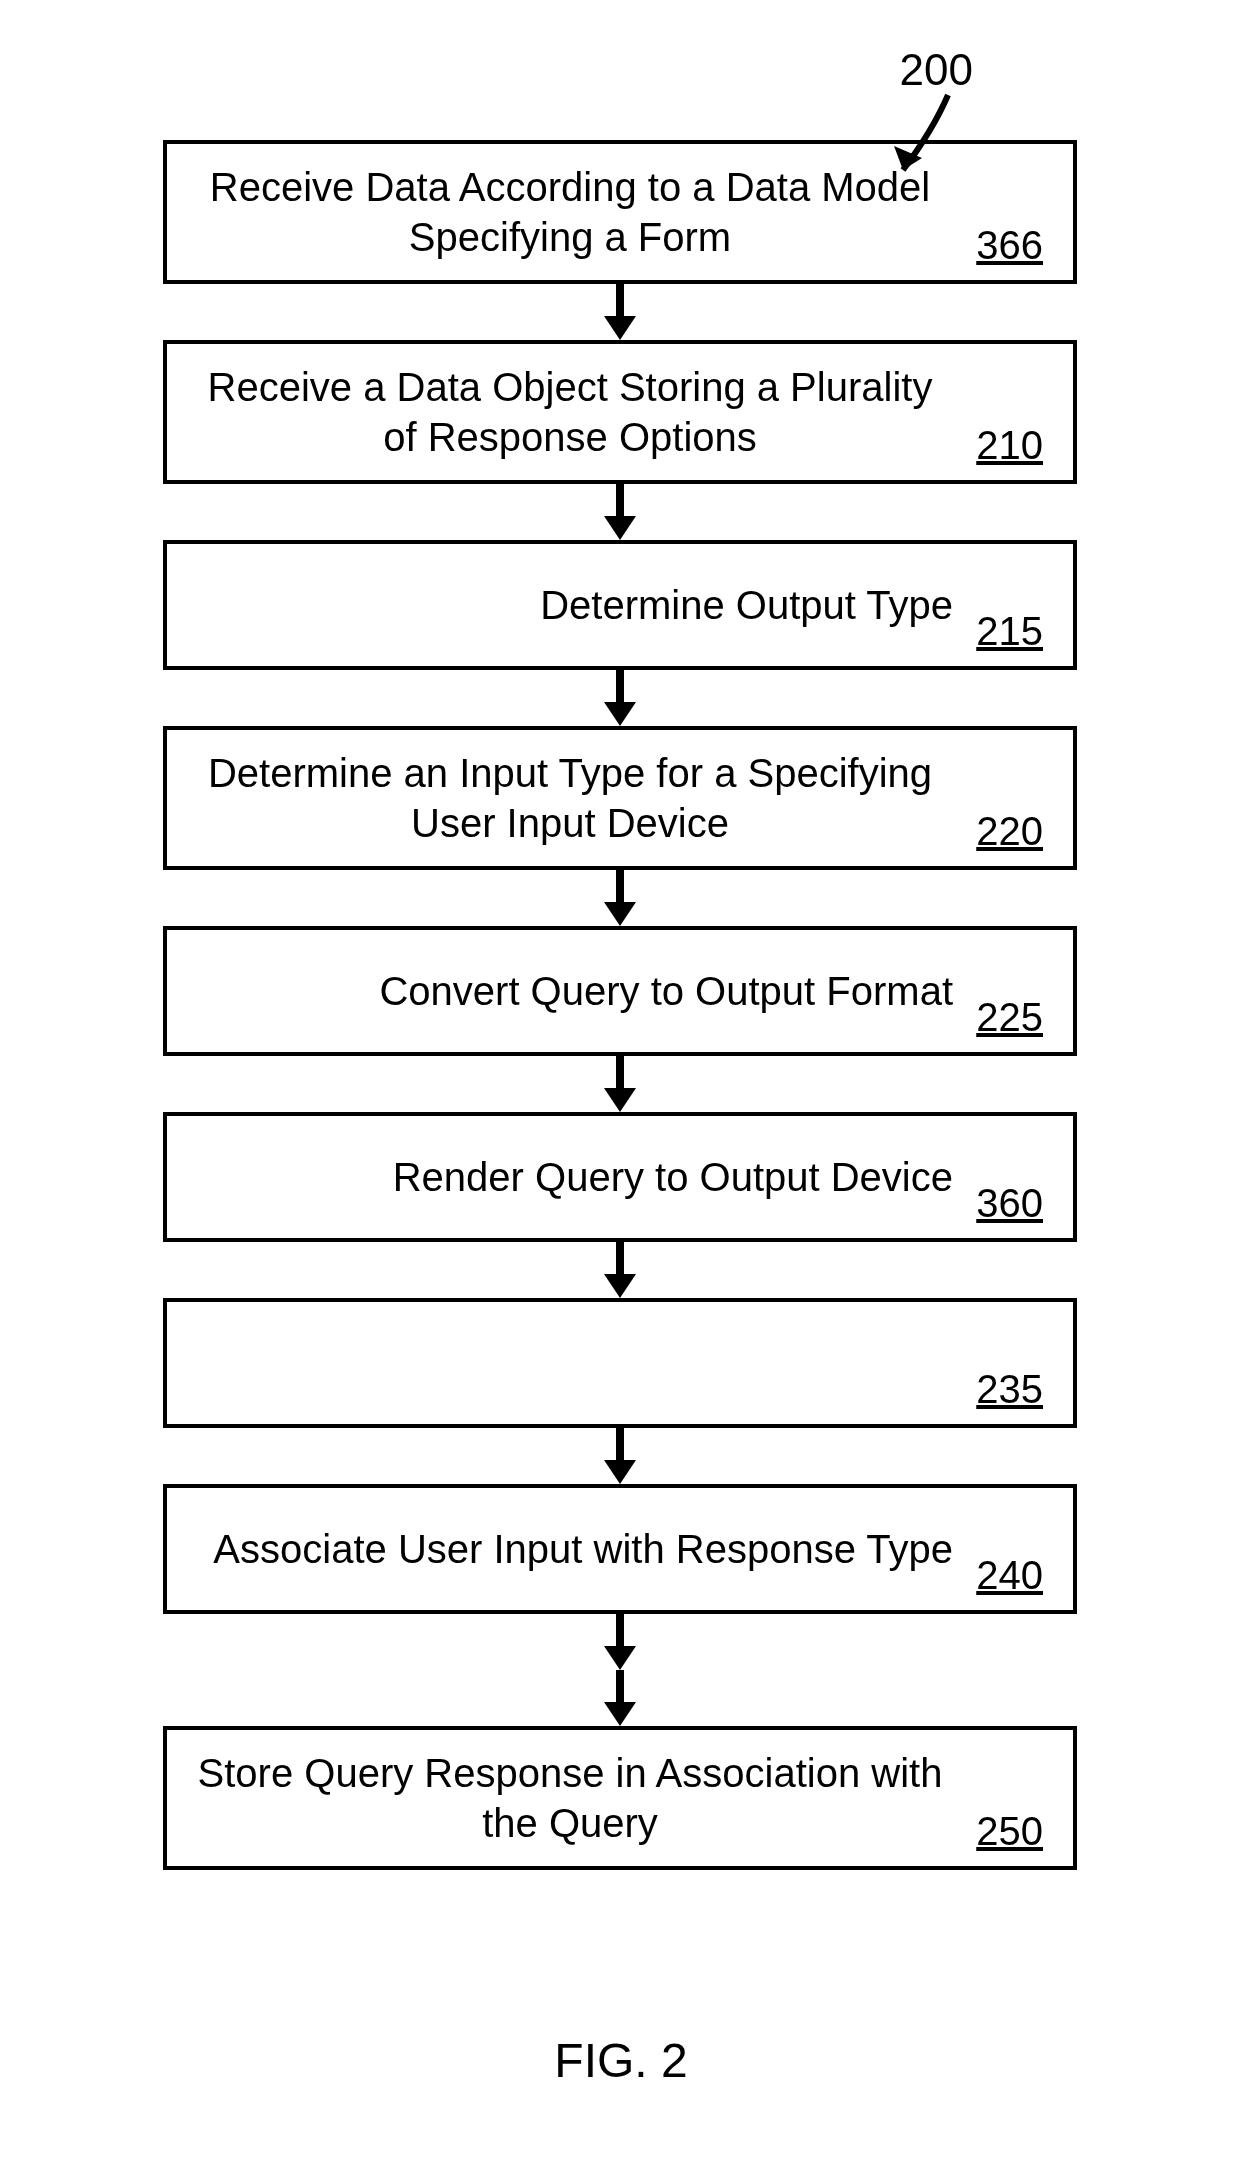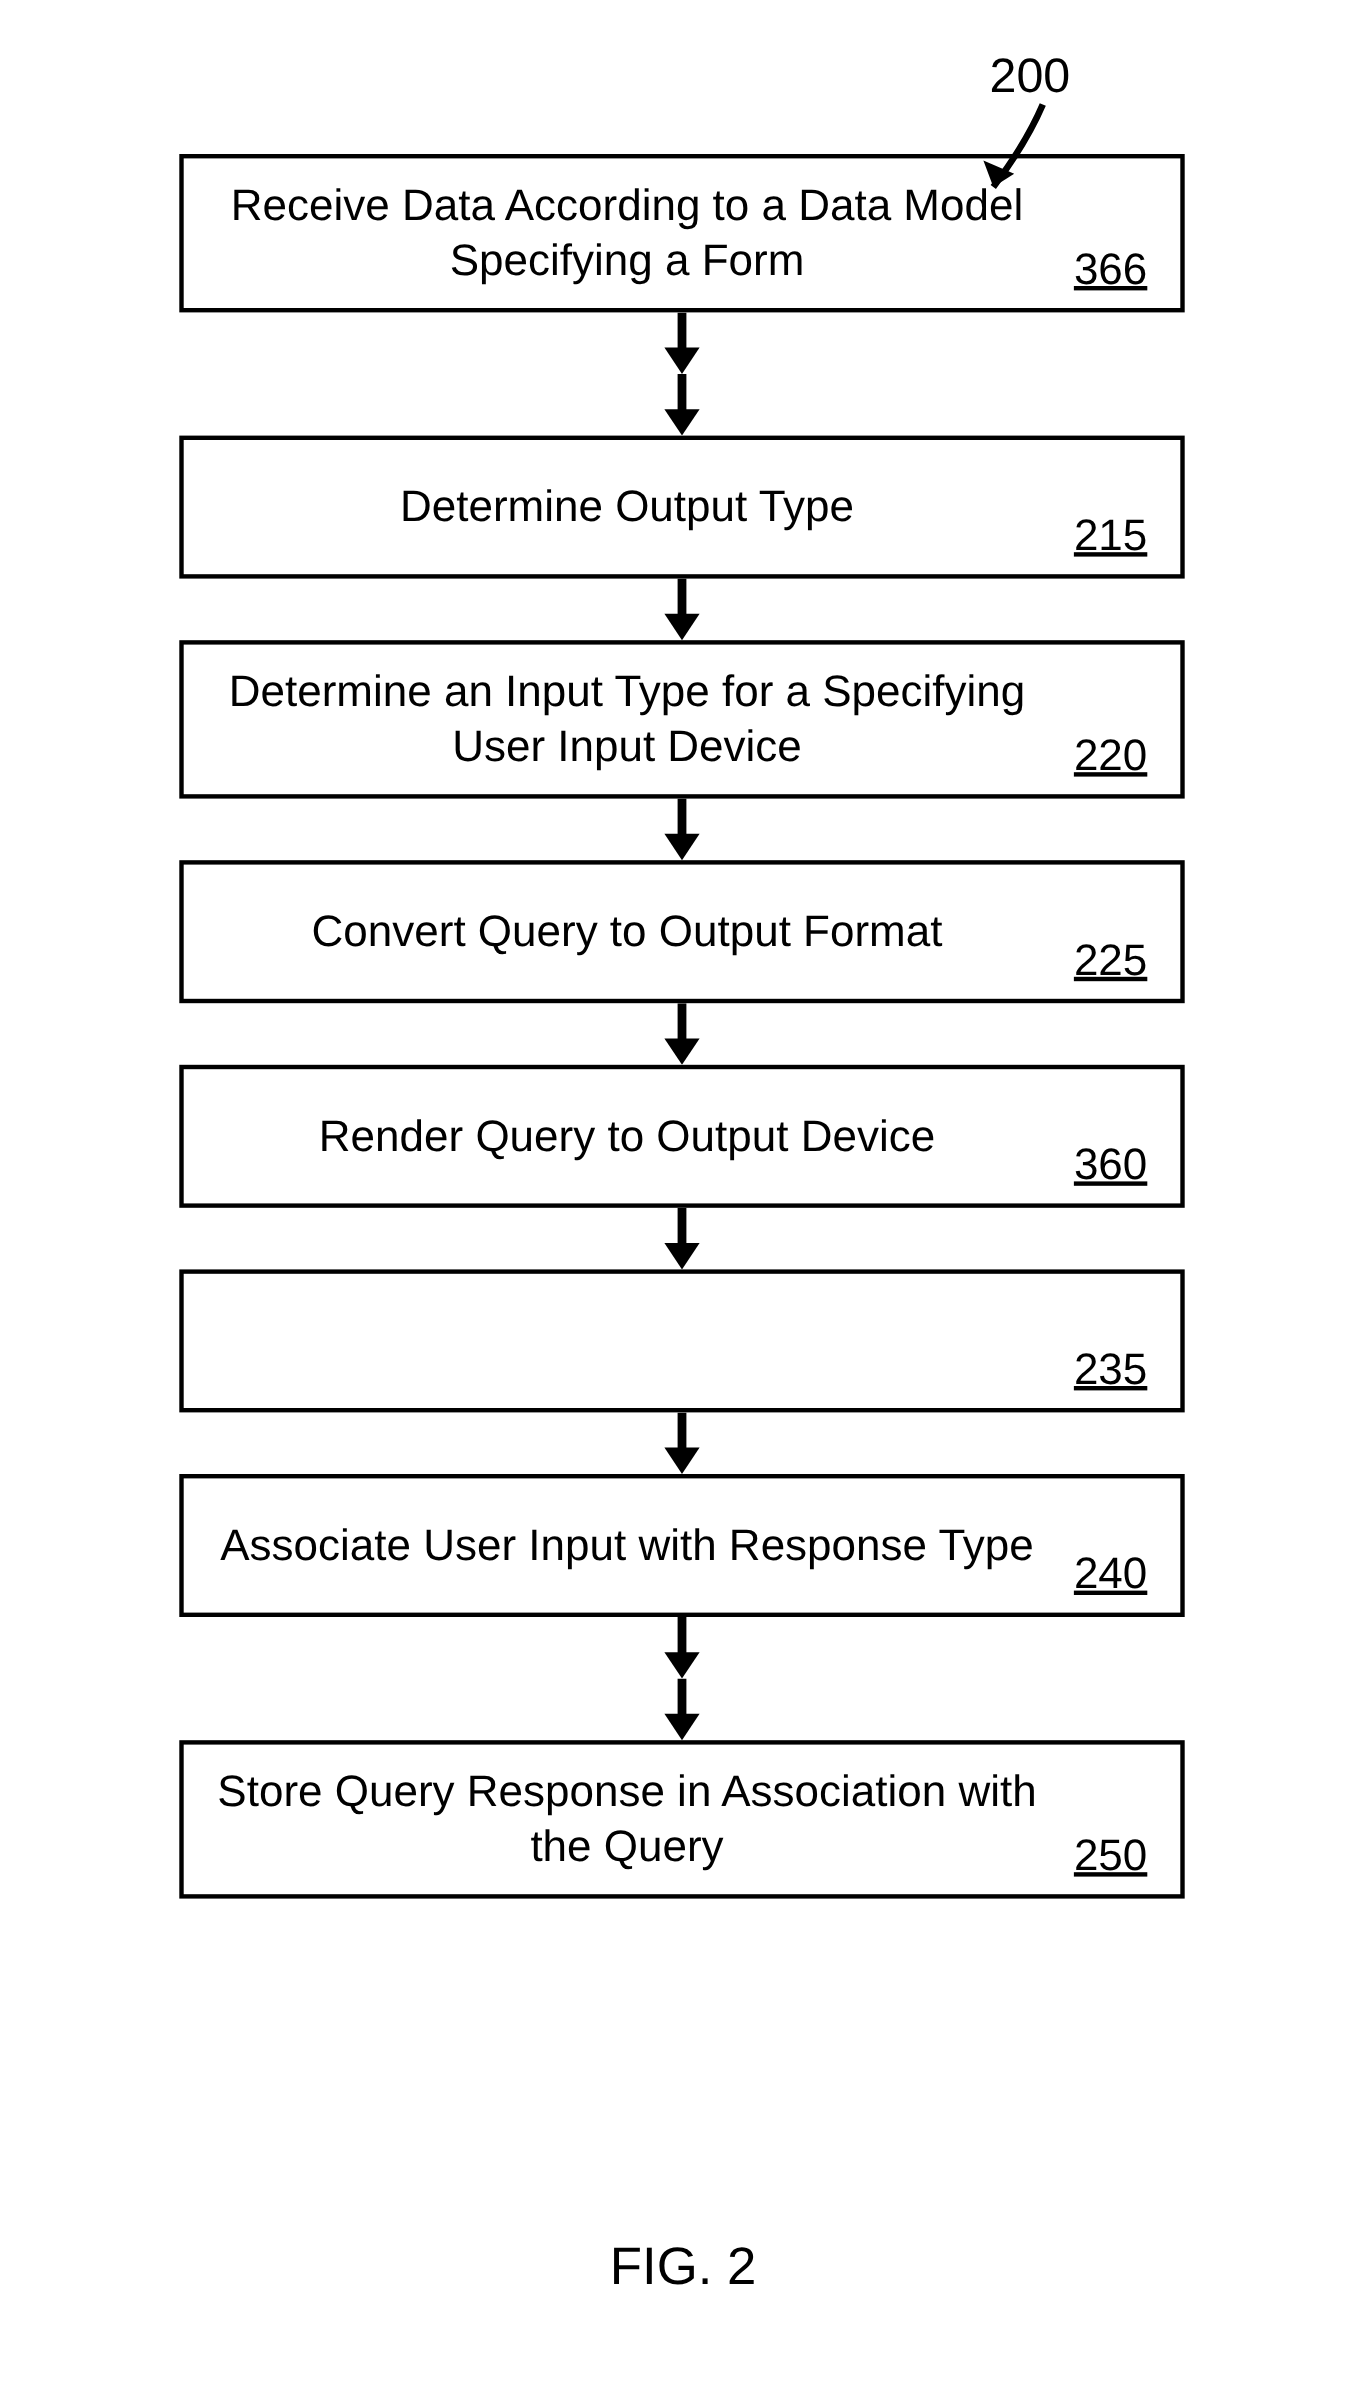--- a/index.html
+++ b/index.html
@@ -27,21 +27,21 @@
   }
   .step {
     width: 914px;
     border: 4px solid #000;
     position: relative;
     padding: 18px 120px 18px 20px;
     box-sizing: border-box;
     min-height: 130px;
     display: flex;
     align-items: center;
-    justify-content: center;
+    justify-content: flex-end;
   }
   .step-label {
     font-size: 40px;
     text-align: center;
     line-height: 1.25;
   }
   .step-num {
     position: absolute;
     right: 30px;
     bottom: 12px;
@@ -99,20 +99,24 @@
       <div class="step-label">Receive Data According to a Data Model Specifying a Form</div>
       <div class="step-num">366</div>
     </div>
     <div class="arrow">
       <svg width="50" height="56">
           <line x1="25" y1="0" x2="25" y2="36" stroke="#000" stroke-width="8"></line>
           <polygon points="25,56 9,32 41,32" fill="#000"></polygon>
         </svg>
     </div>
 
+    <div class="step">
+      <div class="step-label">Receive a Data Object Storing a Plurality of Response Options</div>
+      <div class="step-num">210</div>
+    </div>
     <div class="arrow">
       <svg width="50" height="56">
           <line x1="25" y1="0" x2="25" y2="36" stroke="#000" stroke-width="8"></line>
           <polygon points="25,56 9,32 41,32" fill="#000"></polygon>
         </svg>
     </div>
 
     <div class="step">
       <div class="step-label">Determine Output Type</div>
       <div class="step-num">215</div>

